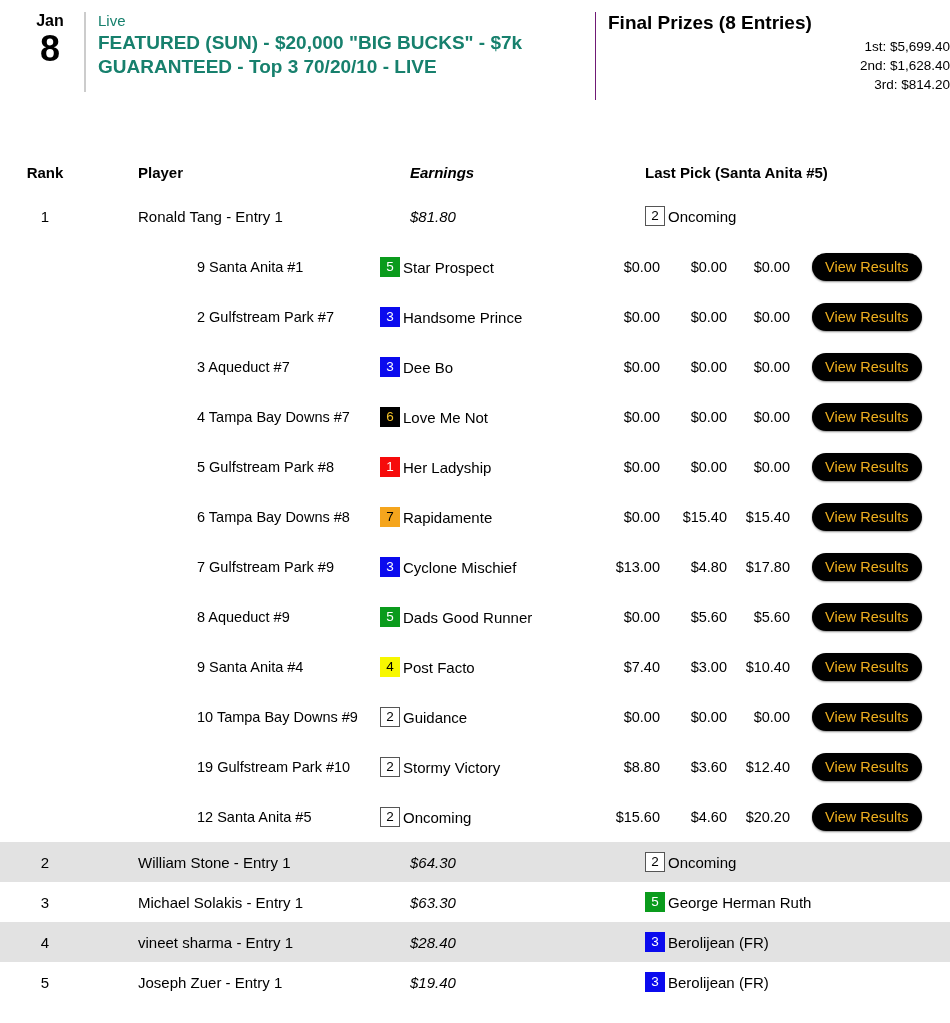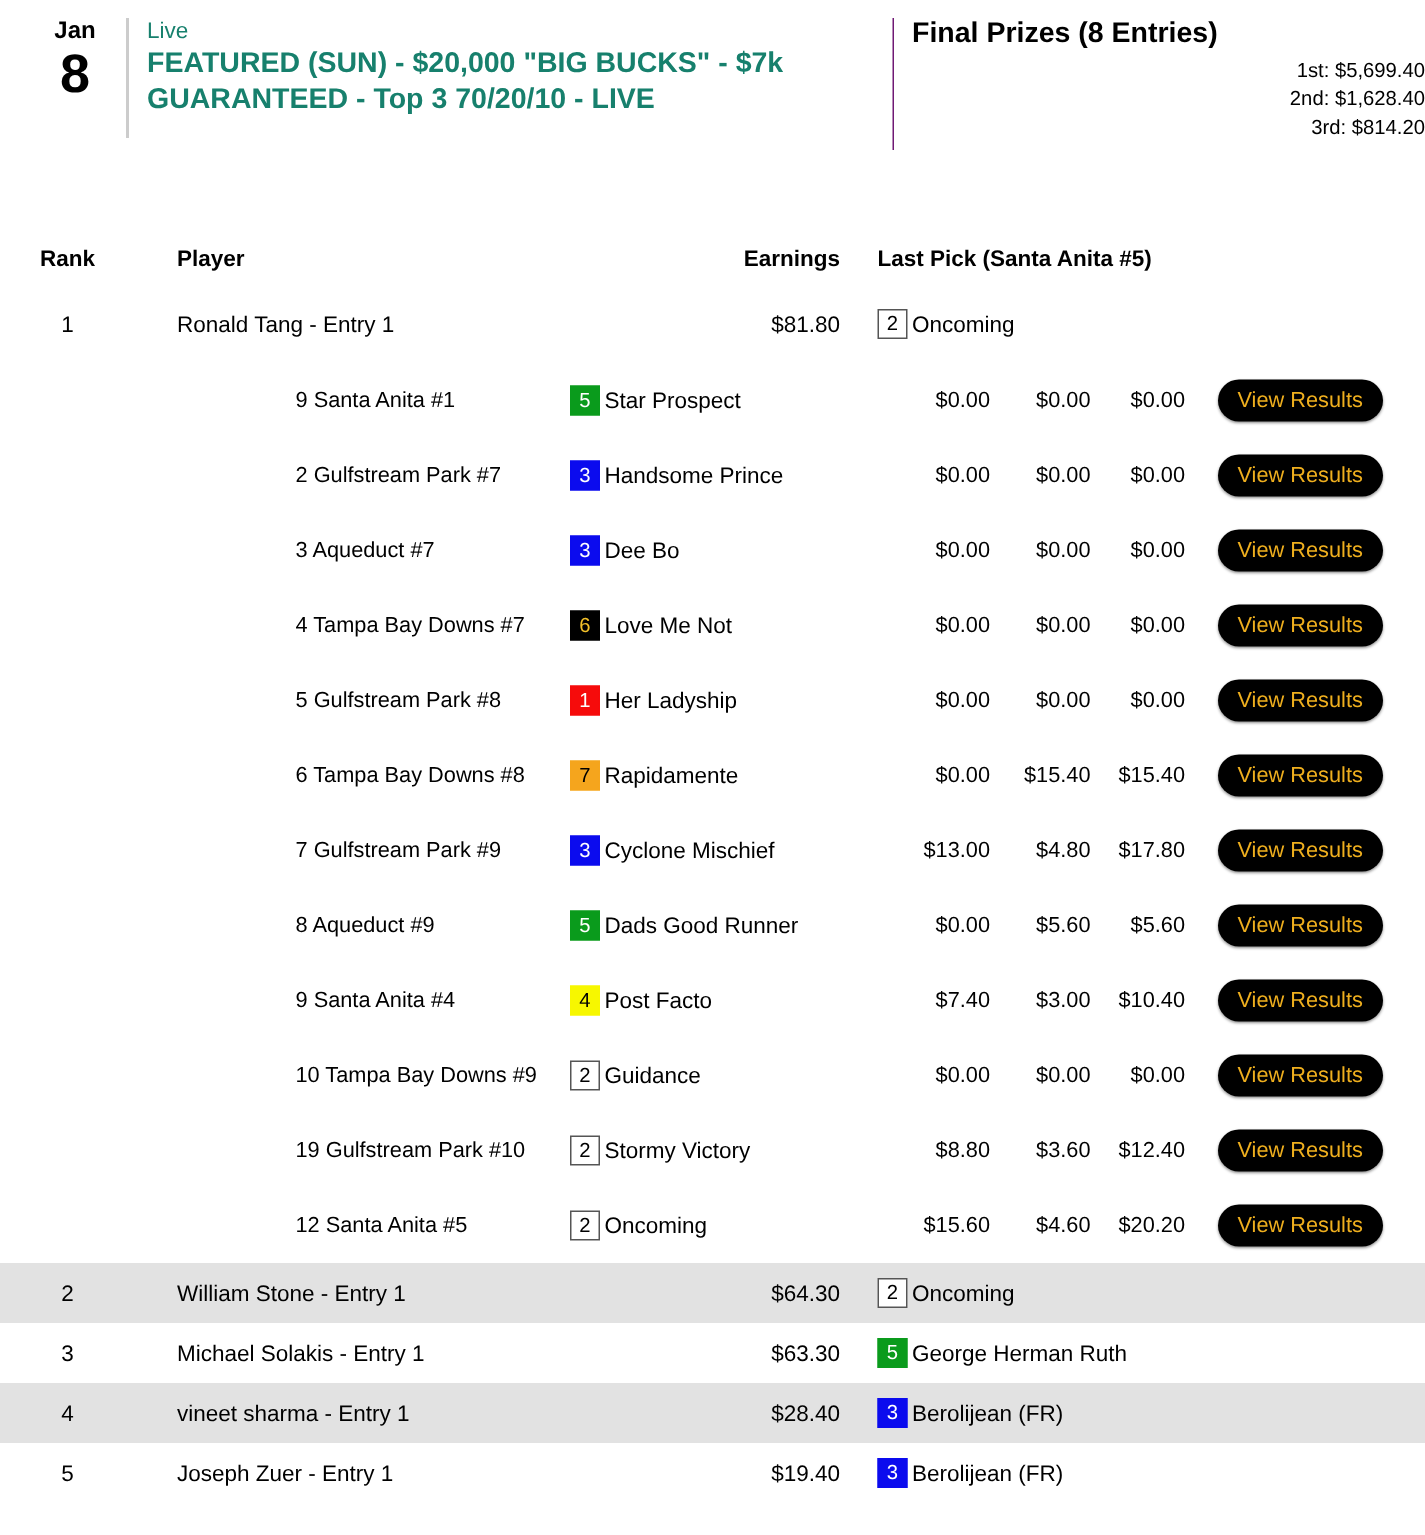--- a/index.html
+++ b/index.html
@@ -48,24 +48,25 @@
     width: 355px;
     min-height: 88px;
   }
   .prizes-title { font-size: 19px; font-weight: bold; line-height: 1.2; margin-bottom: 3px; }
   .prize-line { font-size: 13.5px; line-height: 1.4; text-align: right; }
 
   
   .lb-head, .lb-row {
     display: flex;
     align-items: center;
+    gap: 20px;
   }
   .col-rank   { flex: 0 0 90px; text-align: center; }
   .col-player { flex: 0 0 280px; padding-left: 28px; }
-  .col-earn   { flex: 0 0 190px; text-align: right; }
+  .col-earn   { flex: 0 0 190px; text-align: left; font-style: italic; }
   .col-pick   { flex: 1 1 auto; padding-left: 25px; display: flex; align-items: center; }
 
   .lb-head { margin-top: 42px; height: 24px; font-weight: bold; font-size: 15px; }
   .lb-head .col-pick { display: block; }
   .lb-row { height: 42px; font-size: 15px; }
   .lb-row.first { height: 40px; margin-top: 12px; }
   .lb-row.stripe { background: #e2e2e2; }
   .bottom-rows .lb-row { height: 40px; }
 
   

